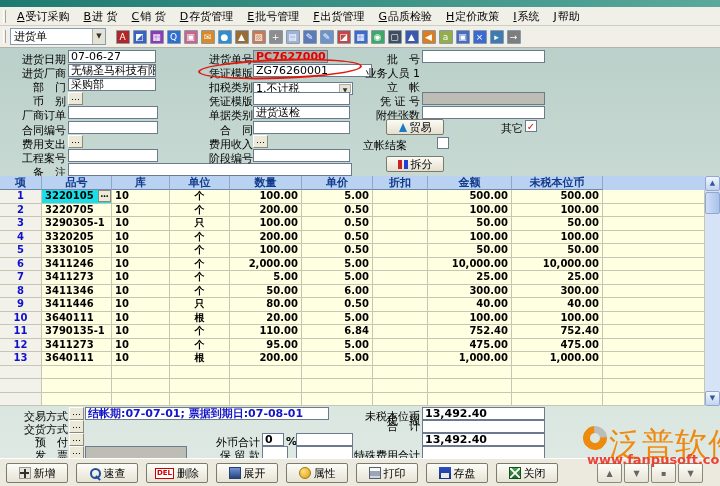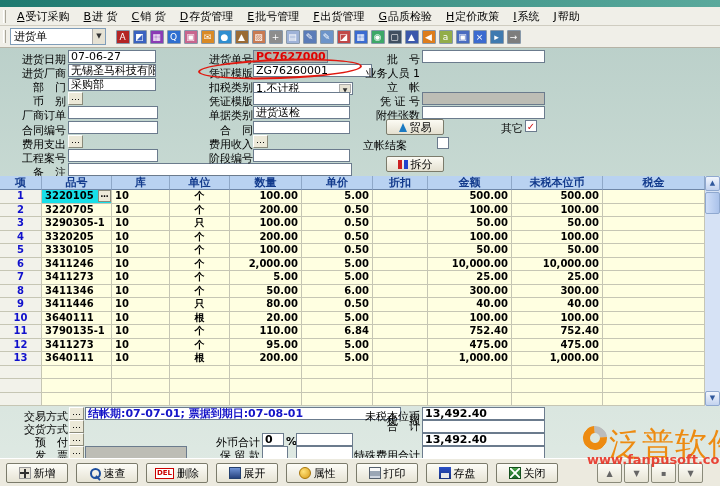--- a/index.html
+++ b/index.html
@@ -263,21 +263,20 @@
     <div class="thead">
       <span class="th c0">项</span>
       <span class="th c1">品号</span>
       <span class="th c2">库</span>
       <span class="th c3">单位</span>
       <span class="th c4">数量</span>
       <span class="th c5">单价</span>
       <span class="th c6">折扣</span>
       <span class="th c7">金额</span>
       <span class="th c8">未税本位币</span>
-      <span class="th c9">税金</span>
     </div>
     <div class="rows">
       <div class="trow">
           <span class="tc c0">1</span>
           <span class="tc c1 lftc"><span>3220105</span><span class="cdots">…</span></span>
           <span class="tc c2 lftc">10</span>
           <span class="tc c3 ctrc">个</span>
           <span class="tc c4 numc">100.00</span>
           <span class="tc c5 numc">5.00</span>
           <span class="tc c6 numc"></span>
@@ -468,21 +467,21 @@
     </div>
     <div class="vscroll">
       <span class="sbtn" style="top:0">▲</span>
       <span class="sthumb"></span>
       <span class="sbtn" style="bottom:0">▼</span>
     </div>
   </div>
 
   <span class="lbl" style="right:652px;top:409px">交易方式</span>
   <span class="dots" style="left:69px;top:407px">…</span>
-  <span class="inp blue-val" style="left:85px;top:407px;width:316px">结帐期:07-07-01; 票据到期日:07-08-01</span>
+  <span class="inp blue-val" style="left:85px;top:407px;width:244px">结帐期:07-07-01; 票据到期日:07-08-01</span>
   <span class="lbl" style="right:652px;top:422px">交货方式</span>
   <span class="dots" style="left:69px;top:420px">…</span>
   <span class="lbl" style="right:652px;top:435px">预　付</span>
   <span class="dots" style="left:69px;top:433px">…</span>
   <span class="lbl" style="right:652px;top:448px">发　票</span>
   <span class="dots" style="left:69px;top:446px">…</span>
   <span class="inp gray" style="left:85px;top:446px;width:102px"></span>
 
   <span class="lbl" style="right:460px;top:435px">外币合计</span>
   <span class="inp num" style="left:262px;top:433px;width:22px">0</span>

